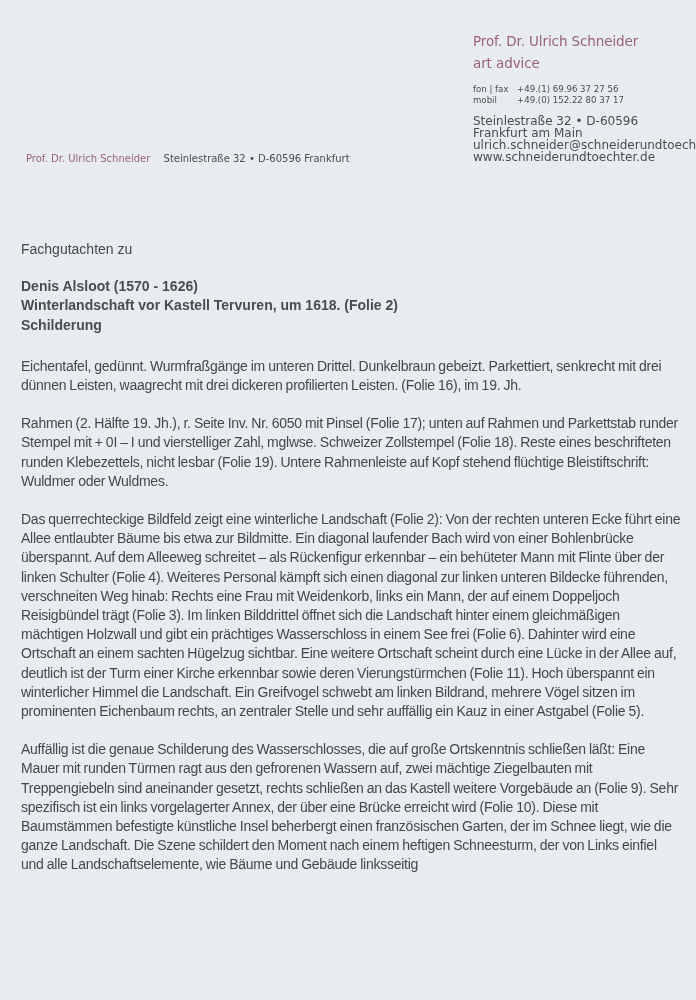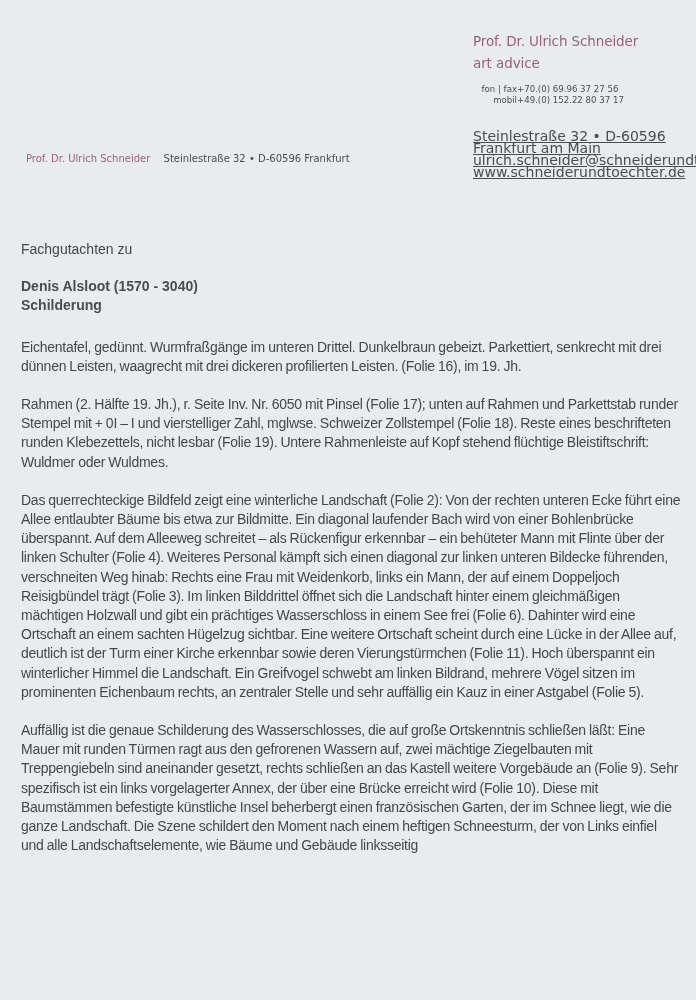--- a/index.html
+++ b/index.html
@@ -11,22 +11,22 @@
   }
   .letterhead {
     position: absolute; left: 473px; top: 30px; width: 220px;
     font-family: "DejaVu Sans", sans-serif;
   }
   .lh-name, .lh-sub {
     color: #9a6278; font-size: 13.5px; line-height: 22px; letter-spacing: -0.1px;
   }
   .lh-contact { margin-top: 10px; font-size: 8.6px; line-height: 11px; color: #4a4d50; }
   .lh-row { display: flex; }
-  .lh-label { width: 44px; text-align: right; }
-  .lh-addr { margin-top: 24px; font-size: 14px; line-height: 12px; color: #4a4d50; text-decoration: underline; }
+  .lh-label { width: 44px; }
+  .lh-addr { margin-top: 9px; font-size: 12px; line-height: 12px; color: #4a4d50; }
 
   .sender-line {
     position: absolute; left: 26px; top: 153px;
     font-family: "DejaVu Sans", sans-serif; font-size: 10px; color: #4a4d50;
     white-space: nowrap;
   }
   .sender-name { color: #9a6278; margin-right: 10px; }
 
   .content {
     position: absolute; left: 21px; top: 240px; width: 660px;
@@ -39,21 +39,21 @@
 </style>
 </head>
 <body>
 
 <div class="letterhead">
   <div class="lh-name">Prof. Dr. Ulrich Schneider</div>
   <div class="lh-sub">art advice</div>
   <div class="lh-contact">
     <div class="lh-row">
       <span class="lh-label">fon | fax</span>
-      <span>+70.(0) 69.96 37 27 56</span>
+      <span>+49.(1) 69.96 37 27 56</span>
     </div>
     <div class="lh-row">
       <span class="lh-label">mobil</span>
       <span>+49.(0) 152.22 80 37 17</span>
     </div>
   </div>
   <div class="lh-addr">
     <div>Steinlestraße 32 • D-60596 Frankfurt am Main</div>
     <div>ulrich.schneider@schneiderundtoechter.de</div>
     <div>www.schneiderundtoechter.de</div>
@@ -61,20 +61,21 @@
 </div>
 
 <div class="sender-line">
   <span class="sender-name">Prof. Dr. Ulrich Schneider</span>
   <span>Steinlestraße 32 • D-60596 Frankfurt</span>
 </div>
 
 <div class="content">
   <div class="intro">Fachgutachten zu</div>
   <div class="title-block">
-    <div>Denis Alsloot (1570 - 3040)</div>
+    <div>Denis Alsloot (1570 - 1626)</div>
+    <div>Winterlandschaft vor Kastell Tervuren, um 1618. (Folie 2)</div>
     <div>Schilderung</div>
   </div>
   <p class="para">Eichentafel, gedünnt. Wurmfraßgänge im unteren Drittel. Dunkelbraun gebeizt. Parkettiert, senkrecht mit drei dünnen Leisten, waagrecht mit drei dickeren profilierten Leisten. (Folie 16), im 19. Jh.</p>
   <p class="para">Rahmen (2. Hälfte 19. Jh.), r. Seite Inv. Nr. 6050 mit Pinsel (Folie 17); unten auf Rahmen und Parkettstab runder Stempel mit + 0I – I und vierstelliger Zahl, mglwse. Schweizer Zollstempel (Folie 18). Reste eines beschrifteten runden Klebezettels, nicht lesbar (Folie 19). Untere Rahmenleiste auf Kopf stehend flüchtige Bleistiftschrift: Wuldmer oder Wuldmes.</p>
   <p class="para">Das querrechteckige Bildfeld zeigt eine winterliche Landschaft (Folie 2): Von der rechten unteren Ecke führt eine Allee entlaubter Bäume bis etwa zur Bildmitte. Ein diagonal laufender Bach wird von einer Bohlenbrücke überspannt. Auf dem Alleeweg schreitet – als Rückenfigur erkennbar – ein behüteter Mann mit Flinte über der linken Schulter (Folie 4). Weiteres Personal kämpft sich einen diagonal zur linken unteren Bildecke führenden, verschneiten Weg hinab: Rechts eine Frau mit Weidenkorb, links ein Mann, der auf einem Doppeljoch Reisigbündel trägt (Folie 3). Im linken Bilddrittel öffnet sich die Landschaft hinter einem gleichmäßigen mächtigen Holzwall und gibt ein prächtiges Wasserschloss in einem See frei (Folie 6). Dahinter wird eine Ortschaft an einem sachten Hügelzug sichtbar. Eine weitere Ortschaft scheint durch eine Lücke in der Allee auf, deutlich ist der Turm einer Kirche erkennbar sowie deren Vierungstürmchen (Folie 11). Hoch überspannt ein winterlicher Himmel die Landschaft. Ein Greifvogel schwebt am linken Bildrand, mehrere Vögel sitzen im prominenten Eichenbaum rechts, an zentraler Stelle und sehr auffällig ein Kauz in einer Astgabel (Folie 5).</p>
   <p class="para">Auffällig ist die genaue Schilderung des Wasserschlosses, die auf große Ortskenntnis schließen läßt: Eine Mauer mit runden Türmen ragt aus den gefrorenen Wassern auf, zwei mächtige Ziegelbauten  mit Treppengiebeln  sind aneinander gesetzt, rechts schließen an das Kastell weitere Vorgebäude an (Folie 9). Sehr spezifisch ist ein links vorgelagerter Annex, der über eine Brücke erreicht wird (Folie 10). Diese mit Baumstämmen befestigte künstliche Insel beherbergt einen französischen Garten, der im Schnee liegt, wie die ganze Landschaft. Die Szene schildert den Moment nach einem heftigen Schneesturm, der von Links einfiel und alle Landschaftselemente, wie Bäume und Gebäude linksseitig</p>
 </div>
 
 </body></html>

